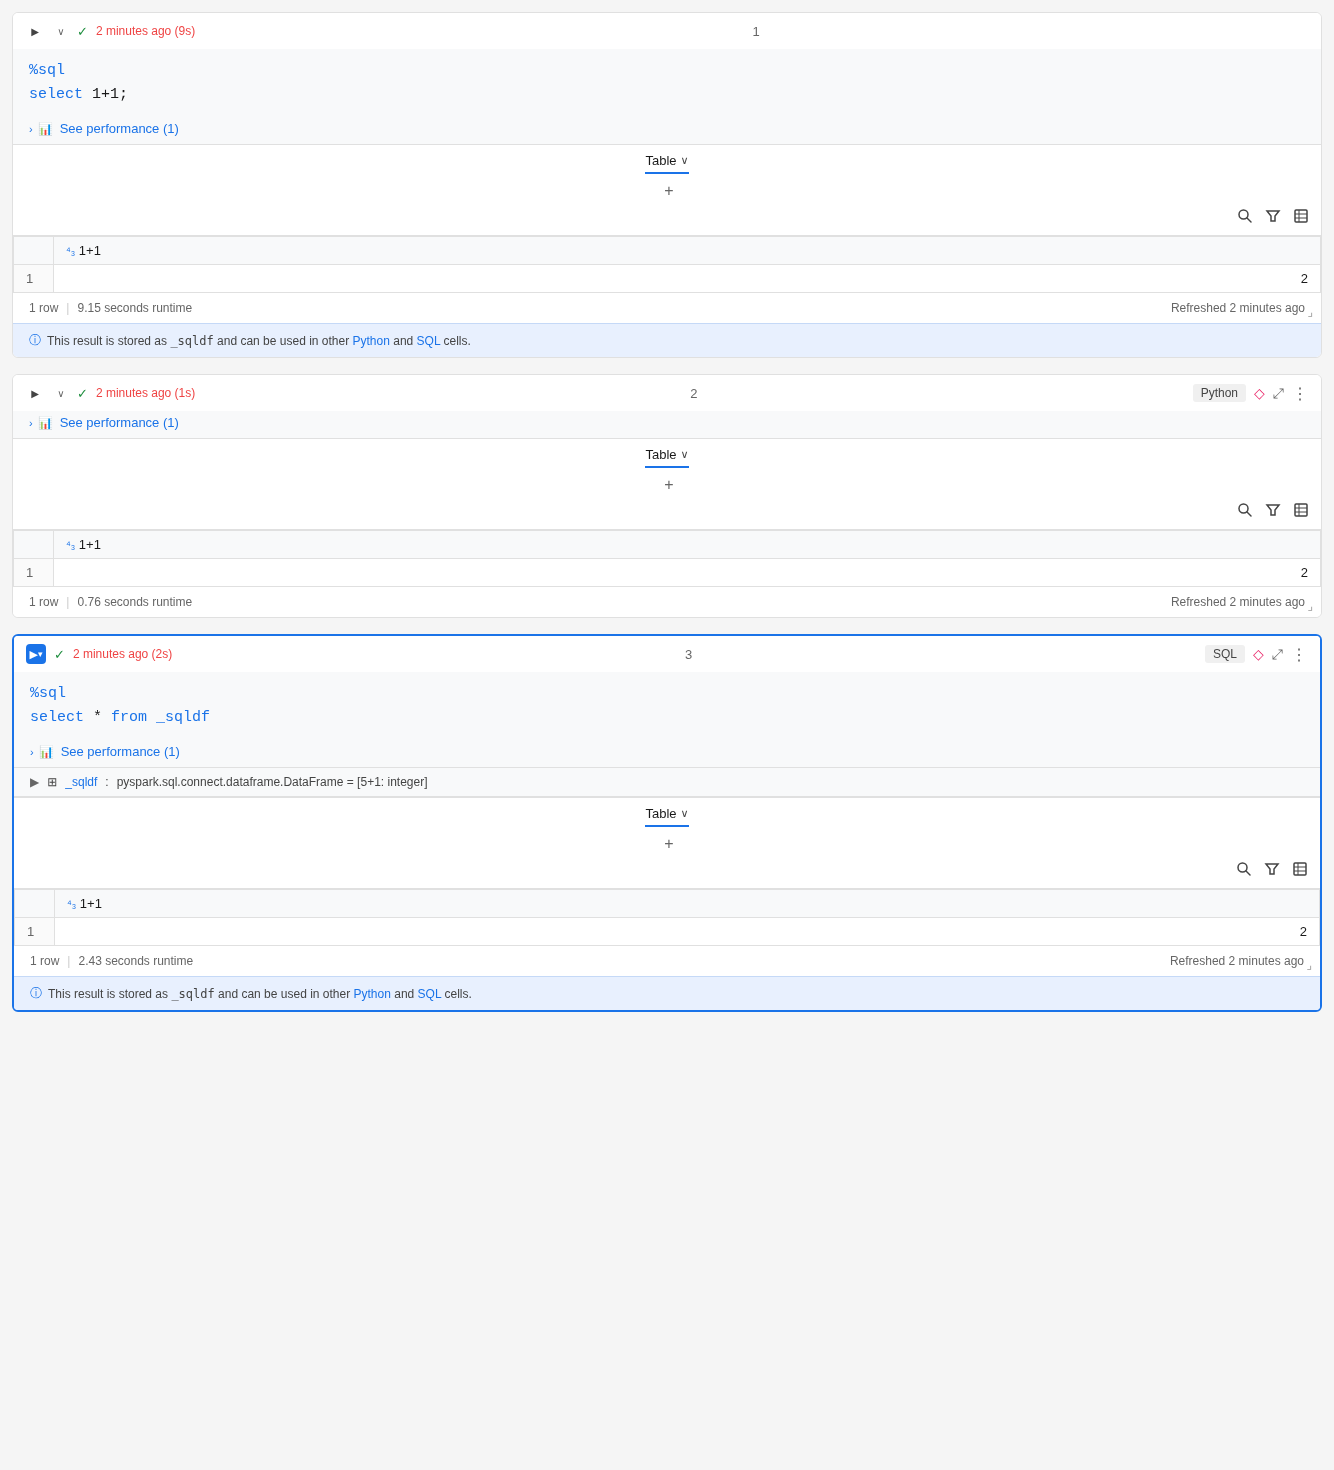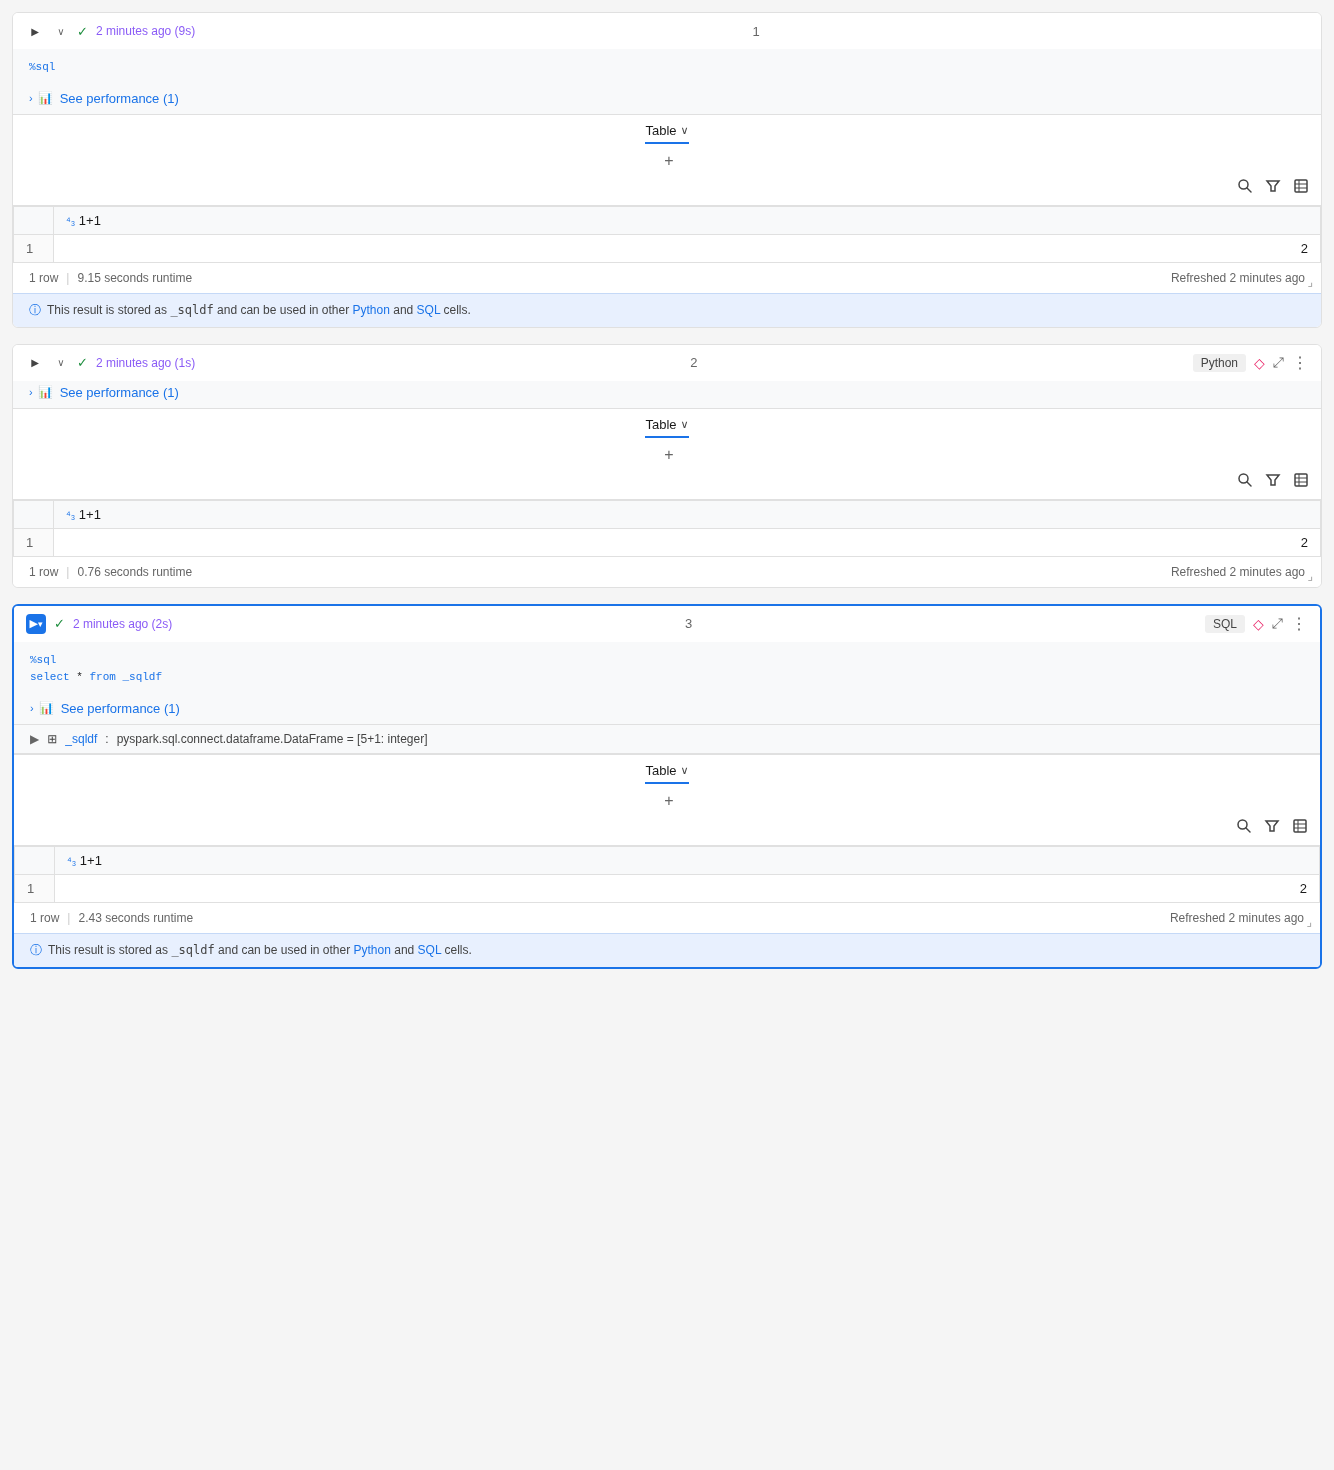--- a/index.html
+++ b/index.html
@@ -58,21 +58,21 @@
       color: #666;
       cursor: pointer;
     }
 
     .status-check {
       color: #1e8e3e;
       font-size: 13px;
     }
 
     .cell-time {
-      color: #8b5cf6;
+      color: #ef4444;
       font-size: 12px;
     }
 
     .cell-number {
       flex: 1;
       text-align: center;
       color: #666;
       font-size: 13px;
     }
 
@@ -87,21 +87,21 @@
     .cell-actions {
       display: flex;
       align-items: center;
       gap: 8px;
     }
 
     .cell-code {
       background: #f8f9fa;
       padding: 10px 16px 10px 16px;
       font-family: 'Courier New', Courier, monospace;
-      font-size: 11px;
+      font-size: 15px;
       line-height: 1.6;
     }
 
     .code-keyword { color: #1a73e8; }
     .code-func { color: #1e6da8; }
     .code-param { color: #1a73e8; }
 
     .see-performance {
       display: flex;
       align-items: center;
@@ -277,20 +277,21 @@
         </div>
         <div class="chevron">
           <span style="font-size:10px">∨</span>
         </div>
         <span class="status-check">✓</span>
         <span class="cell-time">2 minutes ago (9s)</span>
         <div class="cell-number">1</div>
       </div>
       <div class="cell-code">
         <div><span class="code-keyword">%sql</span></div>
+        <div><span class="code-keyword">select </span><span>1+1;</span></div>
       </div>
       <div class="see-performance">
     <span style="font-size:11px">›</span>
     <span style="font-size:12px">📊</span>
     <span>See performance (1)</span>
   </div>
       <div class="table-section">
         <div class="table-header">
           <div class="table-tab">
     <span>Table</span>

